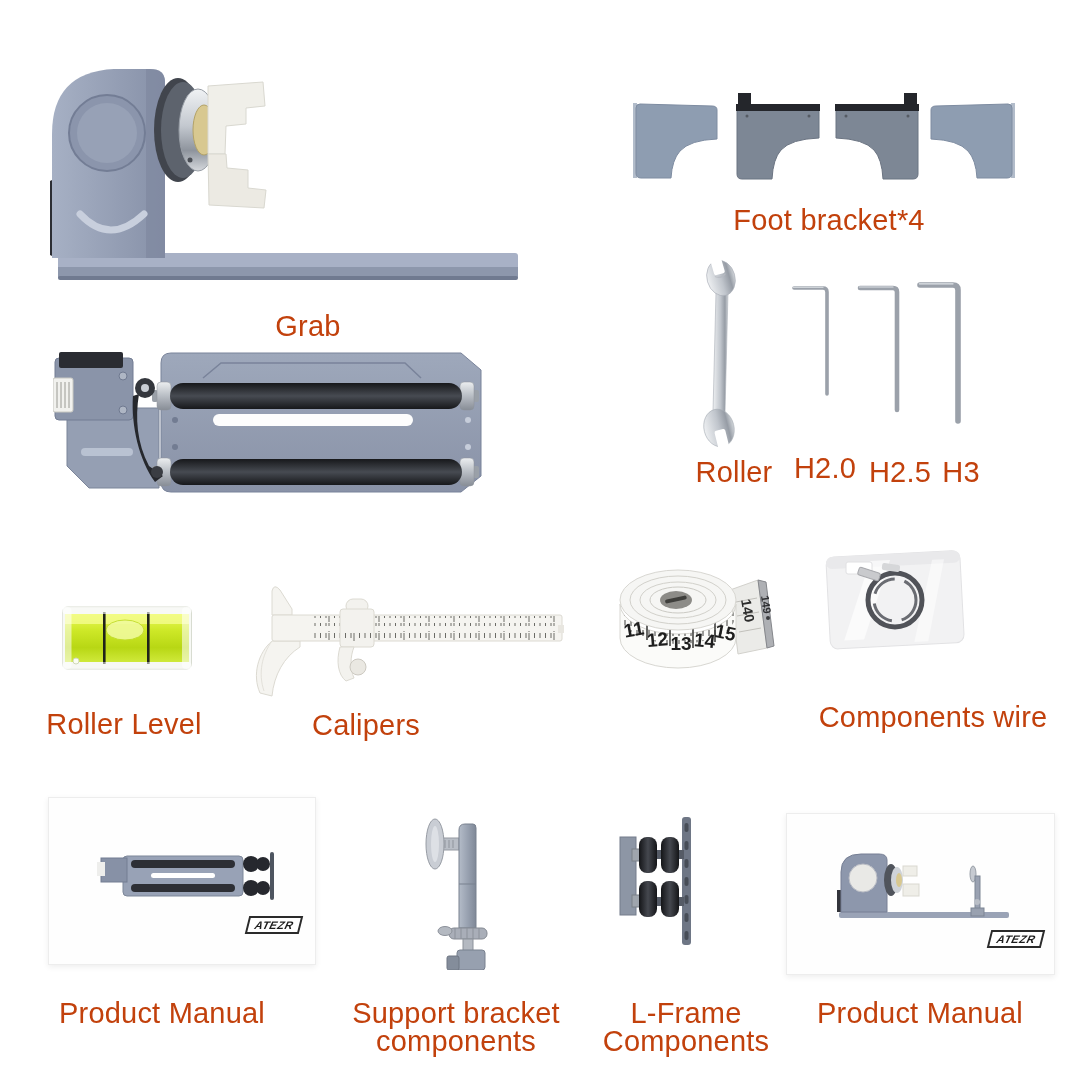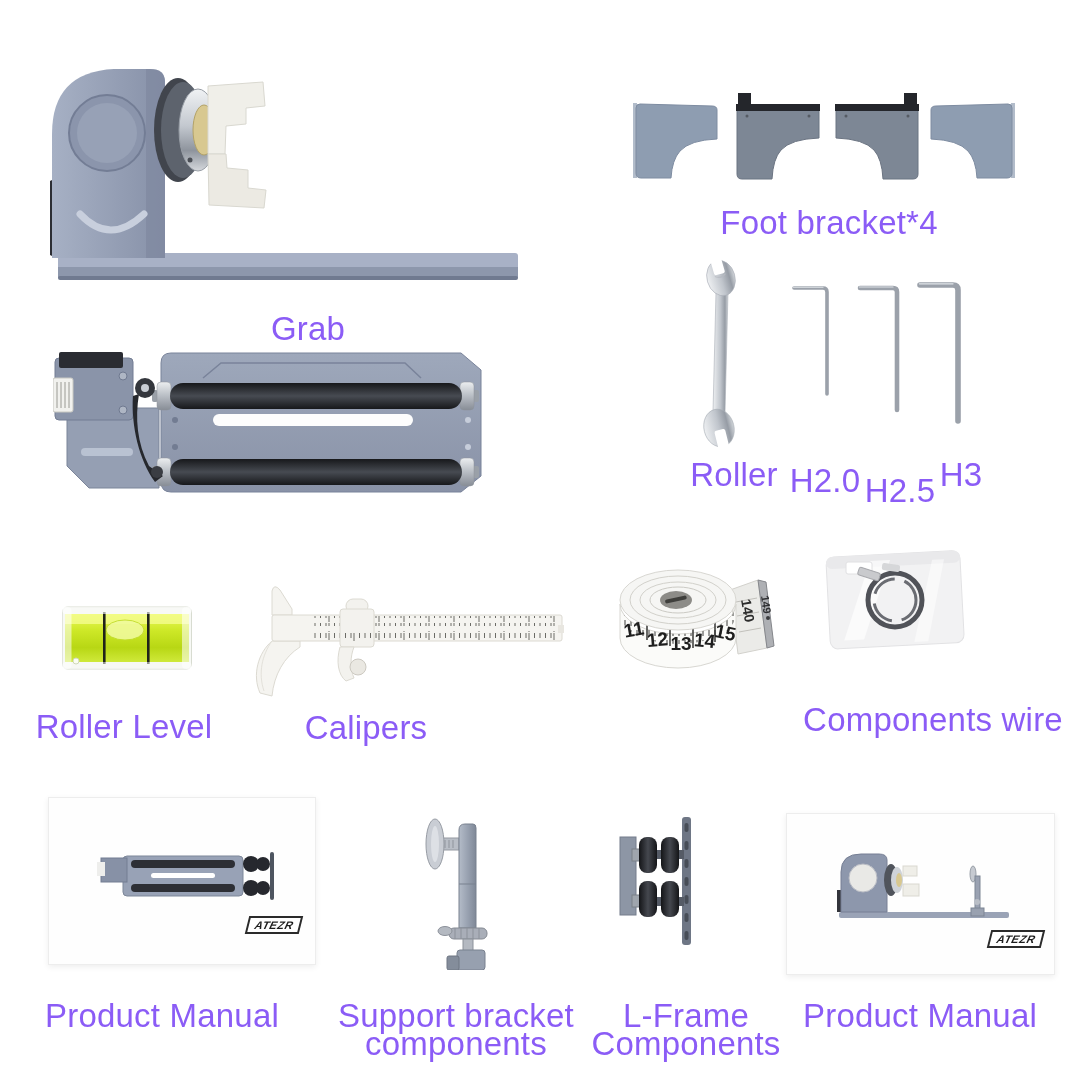--- a/index.html
+++ b/index.html
@@ -1,19 +1,19 @@
 <!DOCTYPE html>
 <html><head>
 <meta charset="utf-8">
 <style>
   html,body{margin:0;padding:0;background:#fff;}
   .canvas{position:relative;width:1080px;height:1080px;background:#ffffff;overflow:hidden;
           font-family:"Liberation Sans",sans-serif;}
-  .lbl{position:absolute;transform:translateX(-50%);white-space:nowrap;font-size:33px;
-       color:#8b5cf6;letter-spacing:.2px;line-height:1;}
+  .lbl{position:absolute;transform:translateX(-50%);white-space:nowrap;font-size:29px;
+       color:#c2410c;letter-spacing:.2px;line-height:1;}
   .fig{position:absolute;}
   .card{position:absolute;background:#fefefe;border:1px solid #ededed;
         box-shadow:0 2px 6px rgba(0,0,0,.07);}
   .logo{position:absolute;border:2px solid #2b2b2b;background:#fff;transform:skewX(-14deg);
         font-weight:bold;font-style:italic;font-size:11px;line-height:1;padding:2px 6px 1px;
         color:#1d1d1d;letter-spacing:.5px;}
   svg text{font-family:"Liberation Sans",sans-serif;}
 </style>
 </head>
 <body>
@@ -107,22 +107,22 @@
     <g fill="none" stroke-linecap="round">
       <path d="M104,30 L133,30 Q137,30 137,34 L137,136" stroke="#9ba1aa" stroke-width="3.6"></path>
       <path d="M103.4,29.2 L133,29.2" stroke="#dfe3e8" stroke-width="1.1"></path>
       <path d="M170,30 L203,30 Q207,30 207,34 L207,152" stroke="#9ba1aa" stroke-width="4.6"></path>
       <path d="M169.4,29 L203,29" stroke="#dfe3e8" stroke-width="1.2"></path>
       <path d="M230,27 L263,27 Q268,27 268,32 L268,163" stroke="#9ba1aa" stroke-width="5.6"></path>
       <path d="M229.4,25.8 L263,25.8" stroke="#dfe3e8" stroke-width="1.3"></path>
     </g>
   </svg>
   <div class="lbl" style="left:734px;top:458px">Roller</div>
-  <div class="lbl" style="left:825px;top:464px">H2.0</div>
-  <div class="lbl" style="left:900px;top:474px">H2.5</div>
+  <div class="lbl" style="left:825px;top:454px">H2.0</div>
+  <div class="lbl" style="left:900px;top:458px">H2.5</div>
   <div class="lbl" style="left:961px;top:458px">H3</div>
 
   <svg class="fig" style="left:53px;top:348px" width="445" height="150" viewBox="0 0 445 150">
     <defs>
       <linearGradient id="g4" x1="0" y1="0" x2="0" y2="1">
         <stop offset="0" stop-color="#17181b"></stop>
           <stop offset=".5" stop-color="#474b52"></stop>
         <stop offset="1" stop-color="#17181b"></stop>
       </linearGradient>
       <linearGradient id="g5" x1="0" y1="0" x2="0" y2="1">

